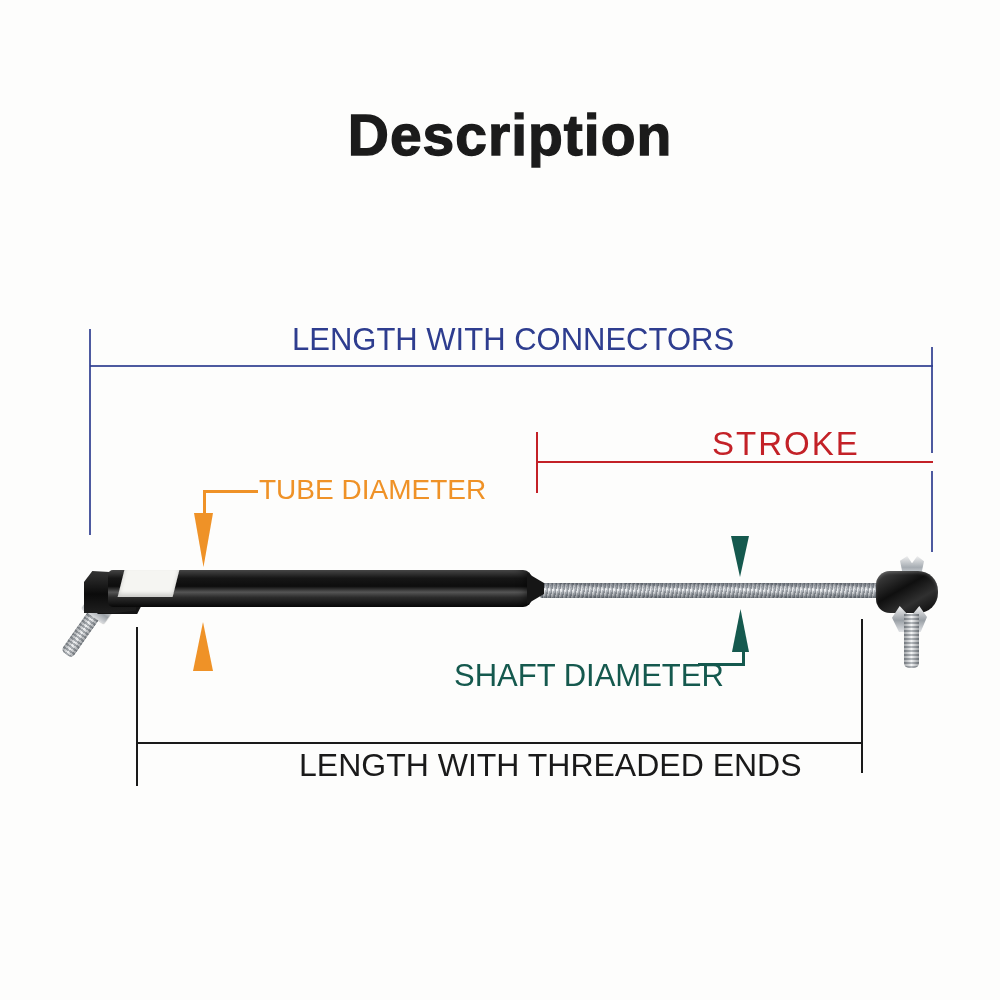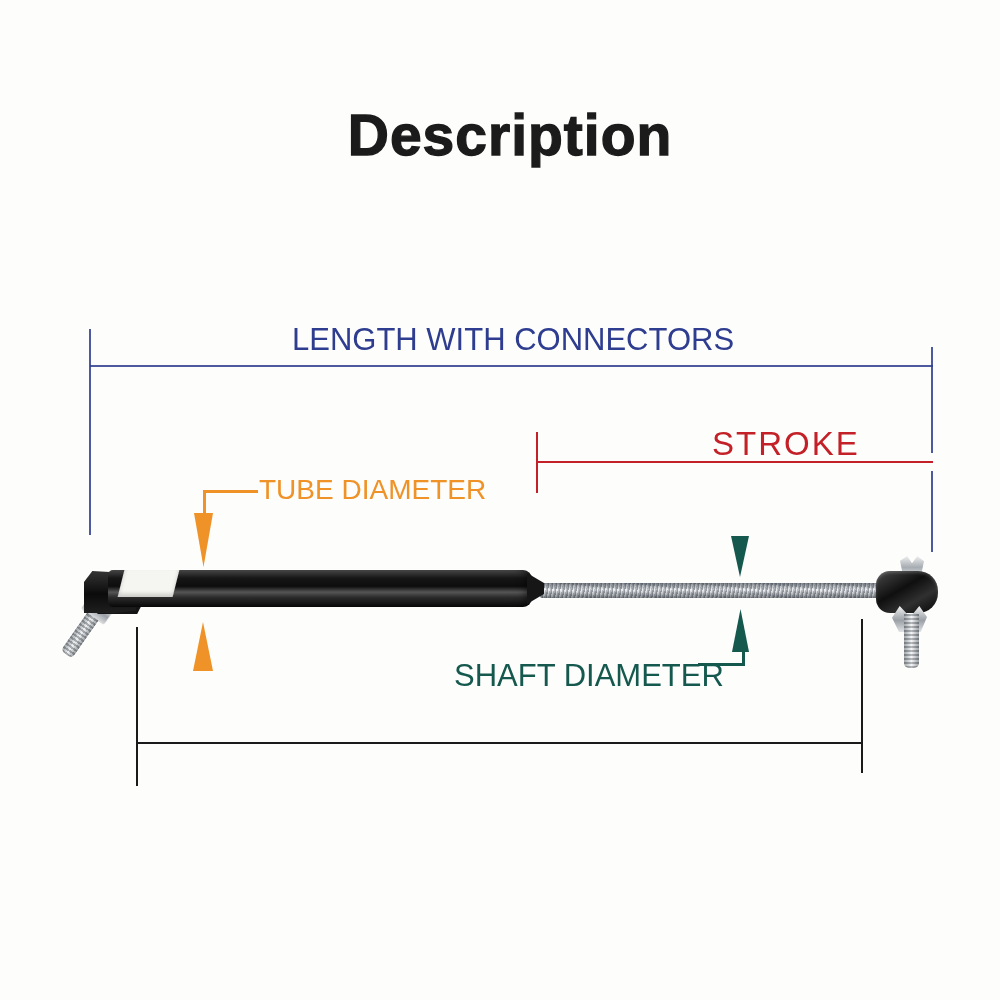--- a/index.html
+++ b/index.html
@@ -87,20 +87,21 @@
 
   <div class="abs arrow-down-teal" style="left:731px;top:536px;"></div>
   <div class="abs arrow-up-teal" style="left:732px;top:609px;"></div>
   <div class="abs teal-line" style="left:742px;top:649px;width:3px;height:17px;"></div>
   <div class="abs teal-line" style="left:698px;top:663px;width:47px;height:3px;"></div>
   <div class="abs lbl teal-text" style="left:454px;top:642px;font-size:31px;">SHAFT DIAMETER</div>
 
   <div class="abs black-line" style="left:137px;top:742px;width:725px;height:2px;"></div>
   <div class="abs black-line" style="left:136px;top:627px;width:2px;height:159px;"></div>
   <div class="abs black-line" style="left:861px;top:619px;width:2px;height:154px;"></div>
+  <div class="abs lbl black-text" style="left:299px;top:747px;font-size:32px;">LENGTH WITH THREADED ENDS</div>
 
   <div class="abs stud-left"></div>
   <div class="abs nut-left"></div>
   <div class="abs conn-left-flange"></div>
   <div class="abs conn-left"></div>
   <div class="abs shaft"></div>
   <div class="abs tube"></div>
   <div class="abs tube-label"></div>
   <div class="abs tube-endcap"></div>
   <div class="abs stud-top-right"></div>

